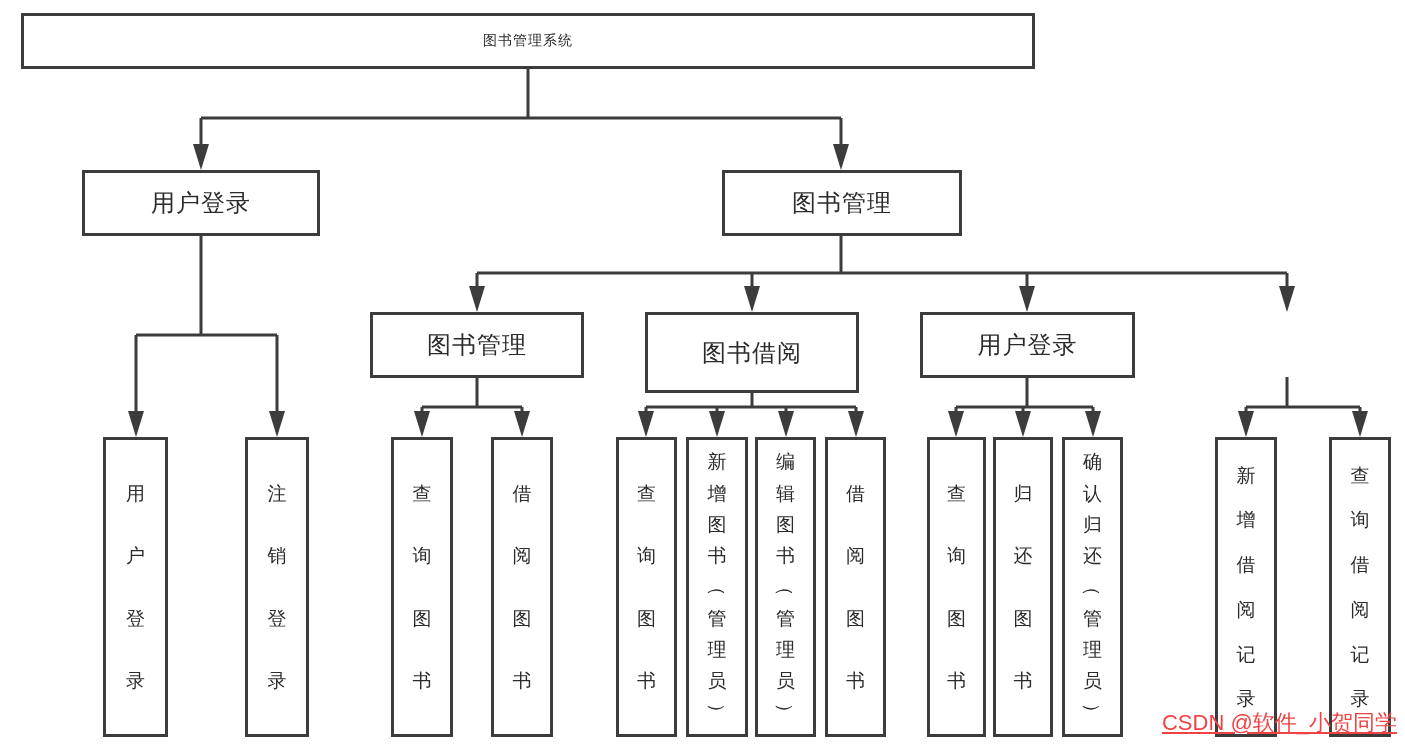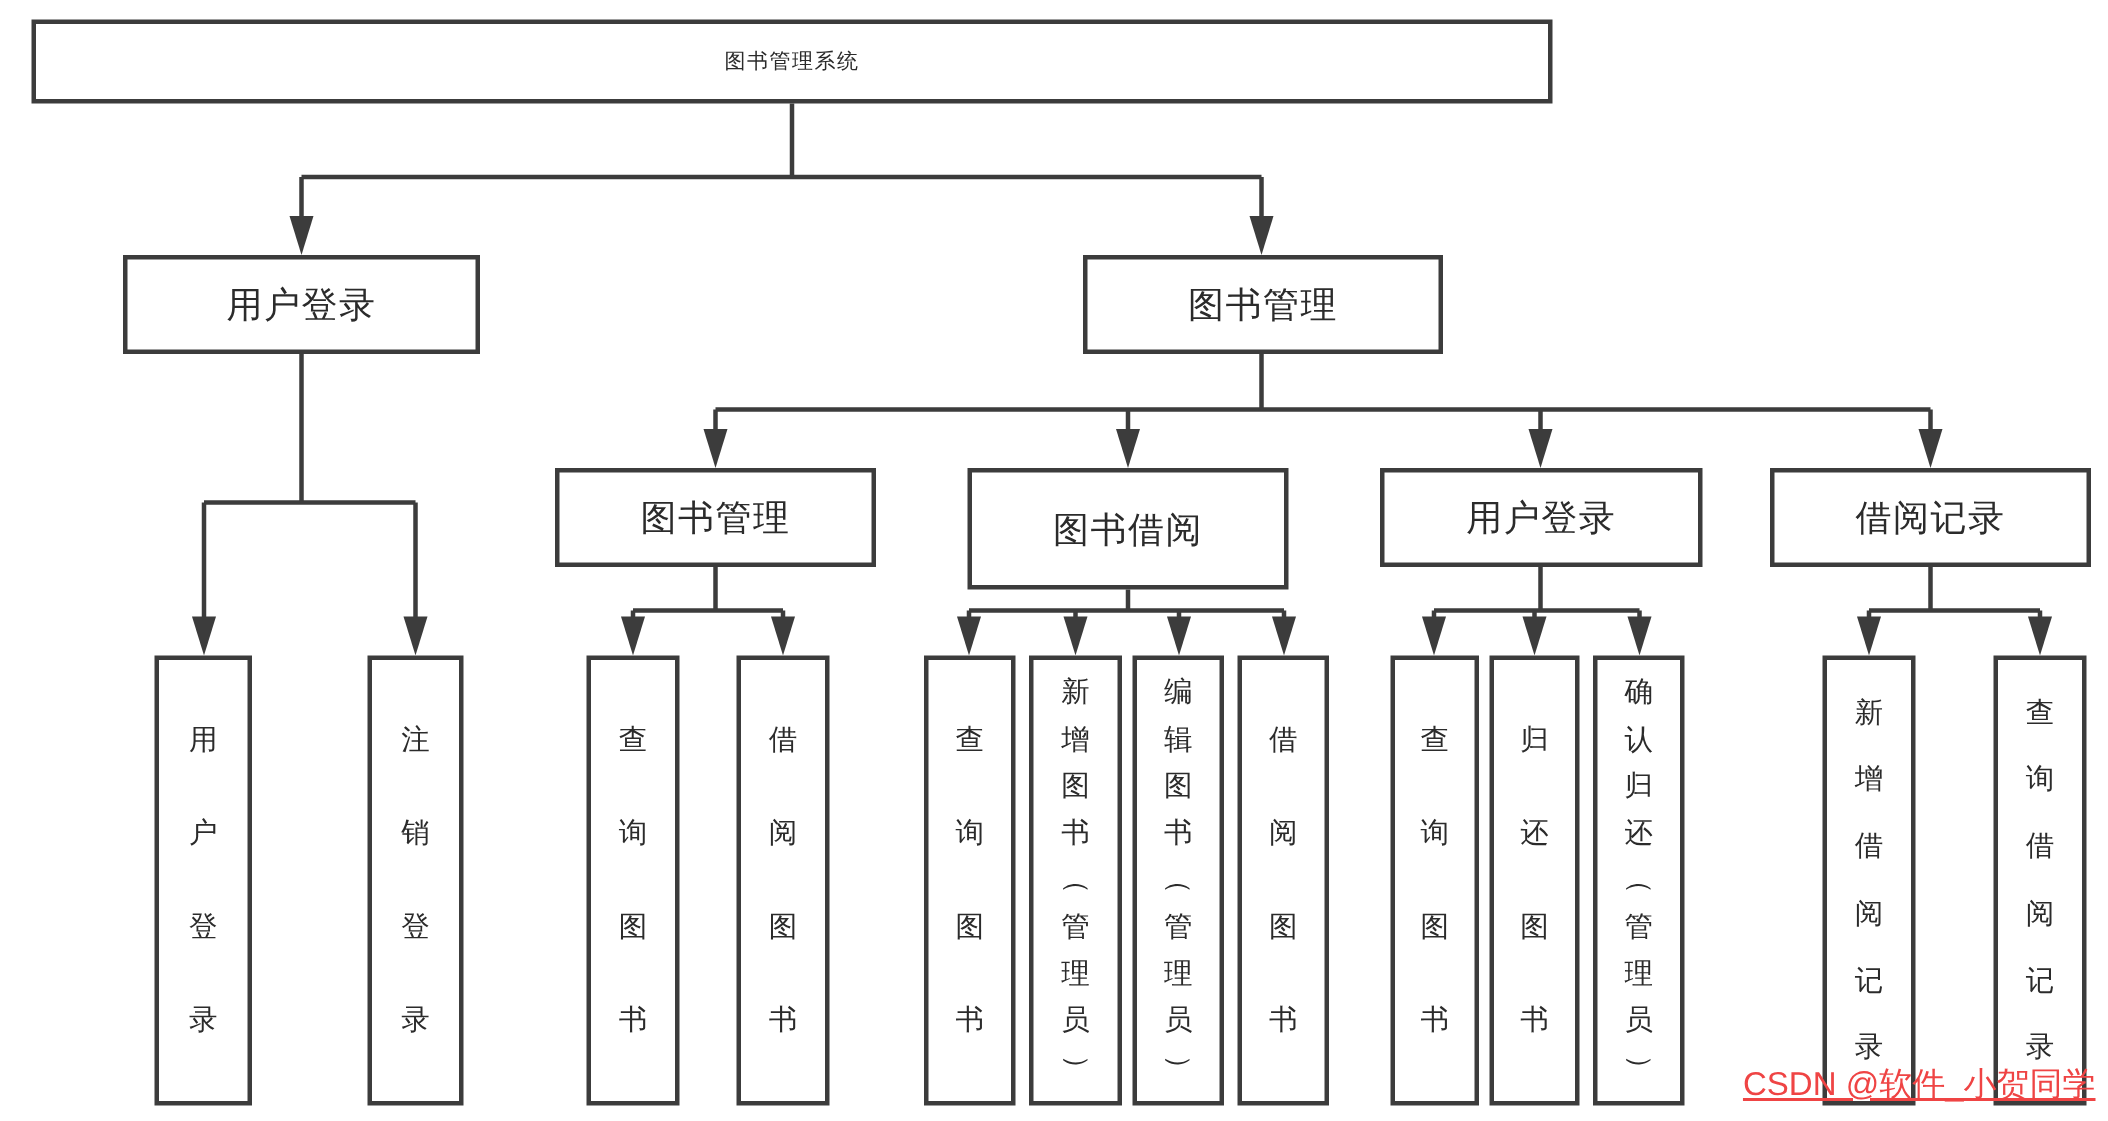--- a/index.html
+++ b/index.html
@@ -106,23 +106,20 @@
 
   <div class="node" style="left:370px;top:312px;width:214px;height:66px;">
     <span class="h-label">图书管理</span>
   </div>
   <div class="node" style="left:645px;top:312px;width:214px;height:81px;">
     <span class="h-label">图书借阅</span>
   </div>
   <div class="node" style="left:920px;top:312px;width:215px;height:66px;">
     <span class="h-label">用户登录</span>
   </div>
-  <div class="node" style="left:1180px;top:312px;width:214px;height:66px;">
-    <span class="h-label">借阅记录</span>
-  </div>
 
   <div class="node" style="left:103px;top:437px;width:65px;height:300px;">
     <div class="vlabel">
         <span>用</span>
         <span>户</span>
         <span>登</span>
         <span>录</span>
       </div>
   </div>
   <div class="node" style="left:245px;top:437px;width:64px;height:300px;">

